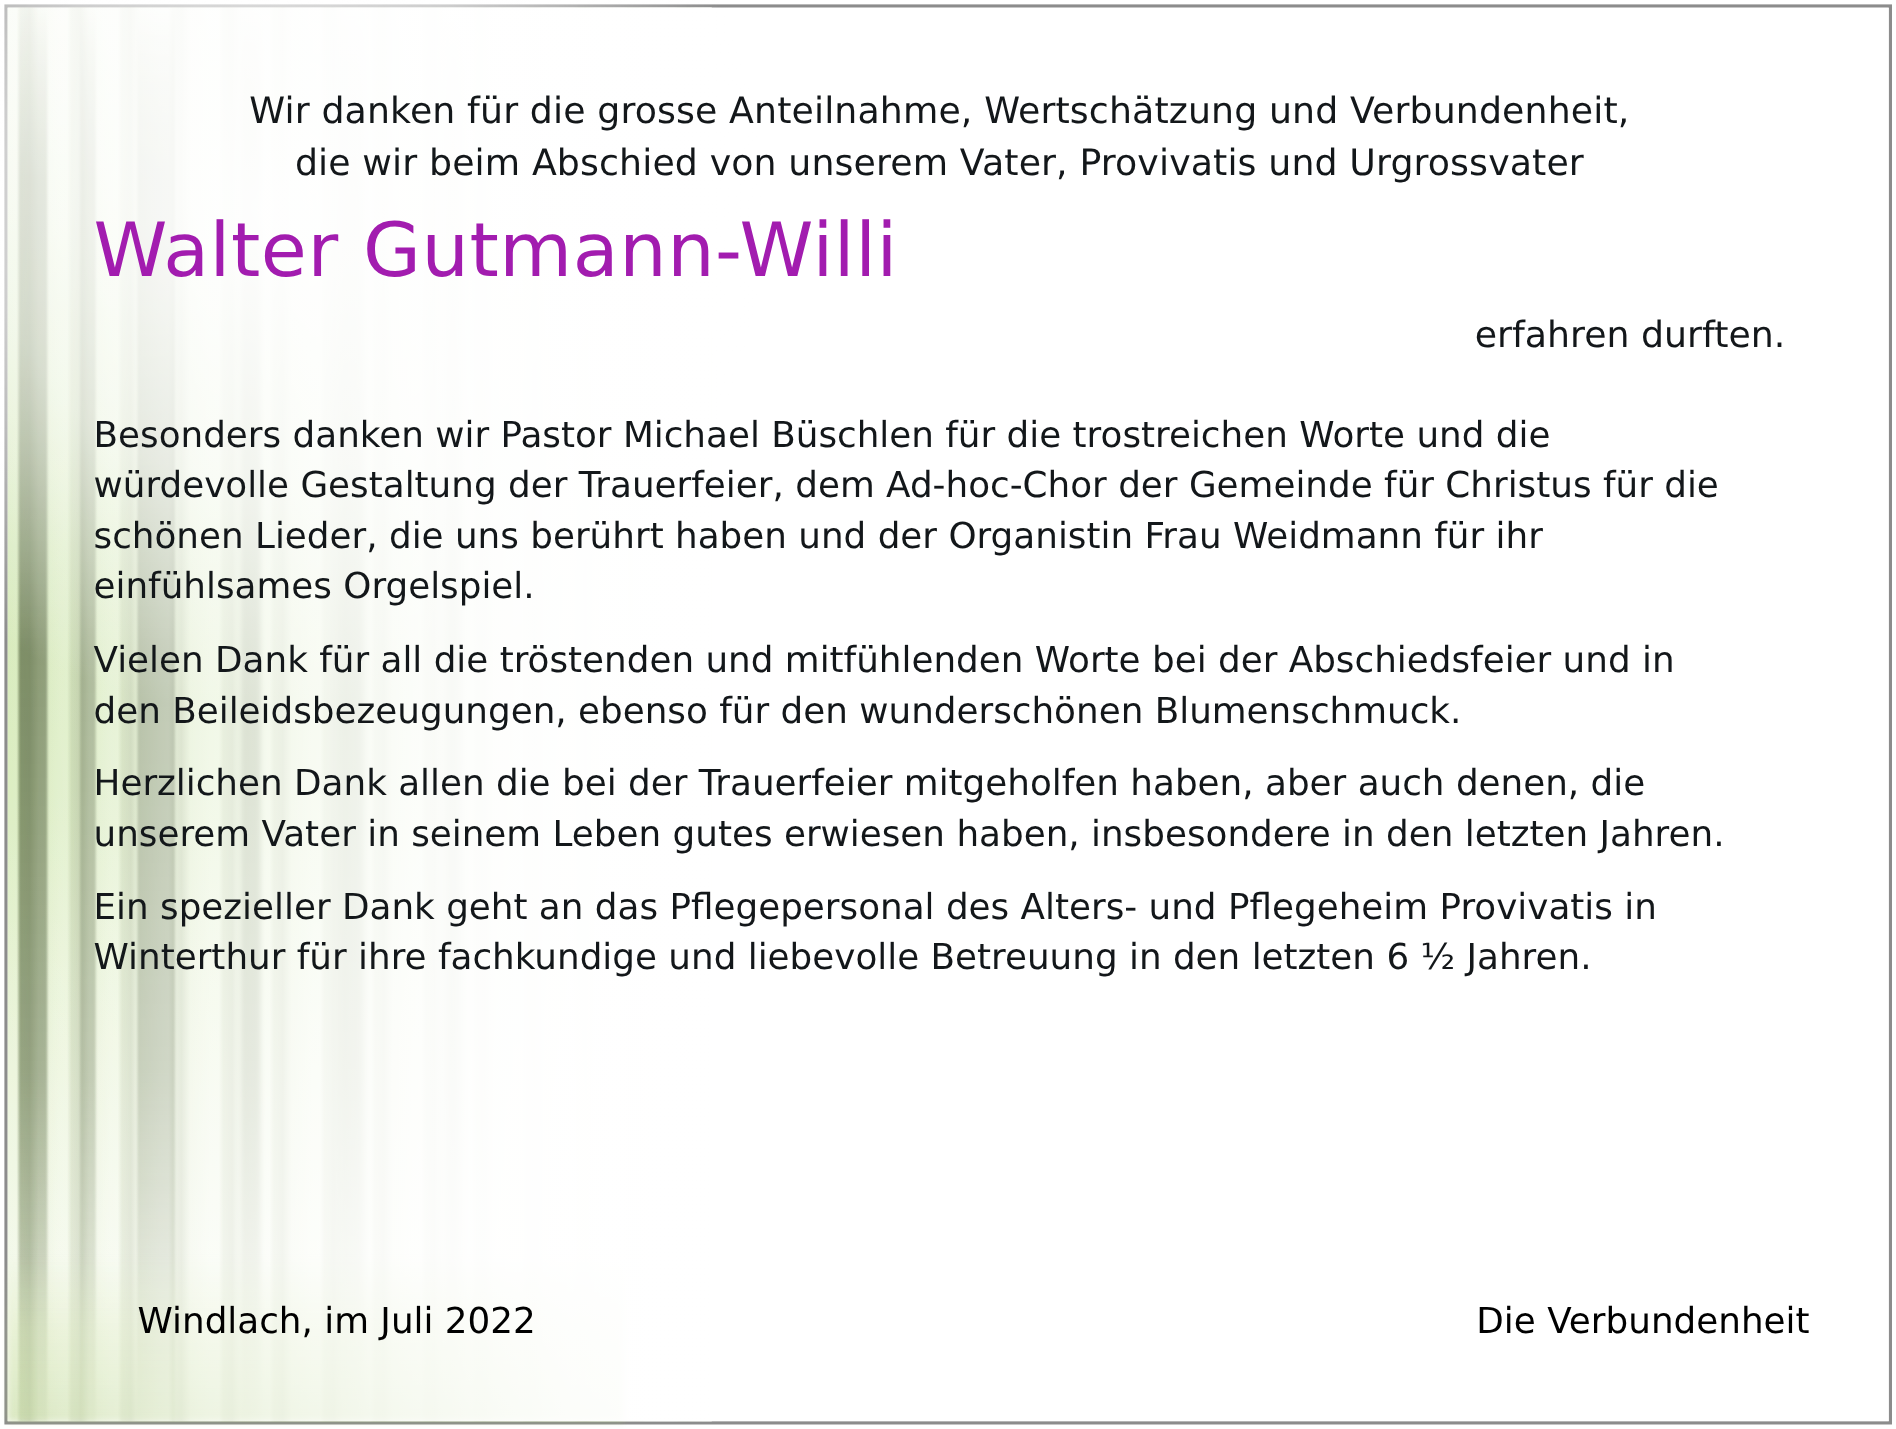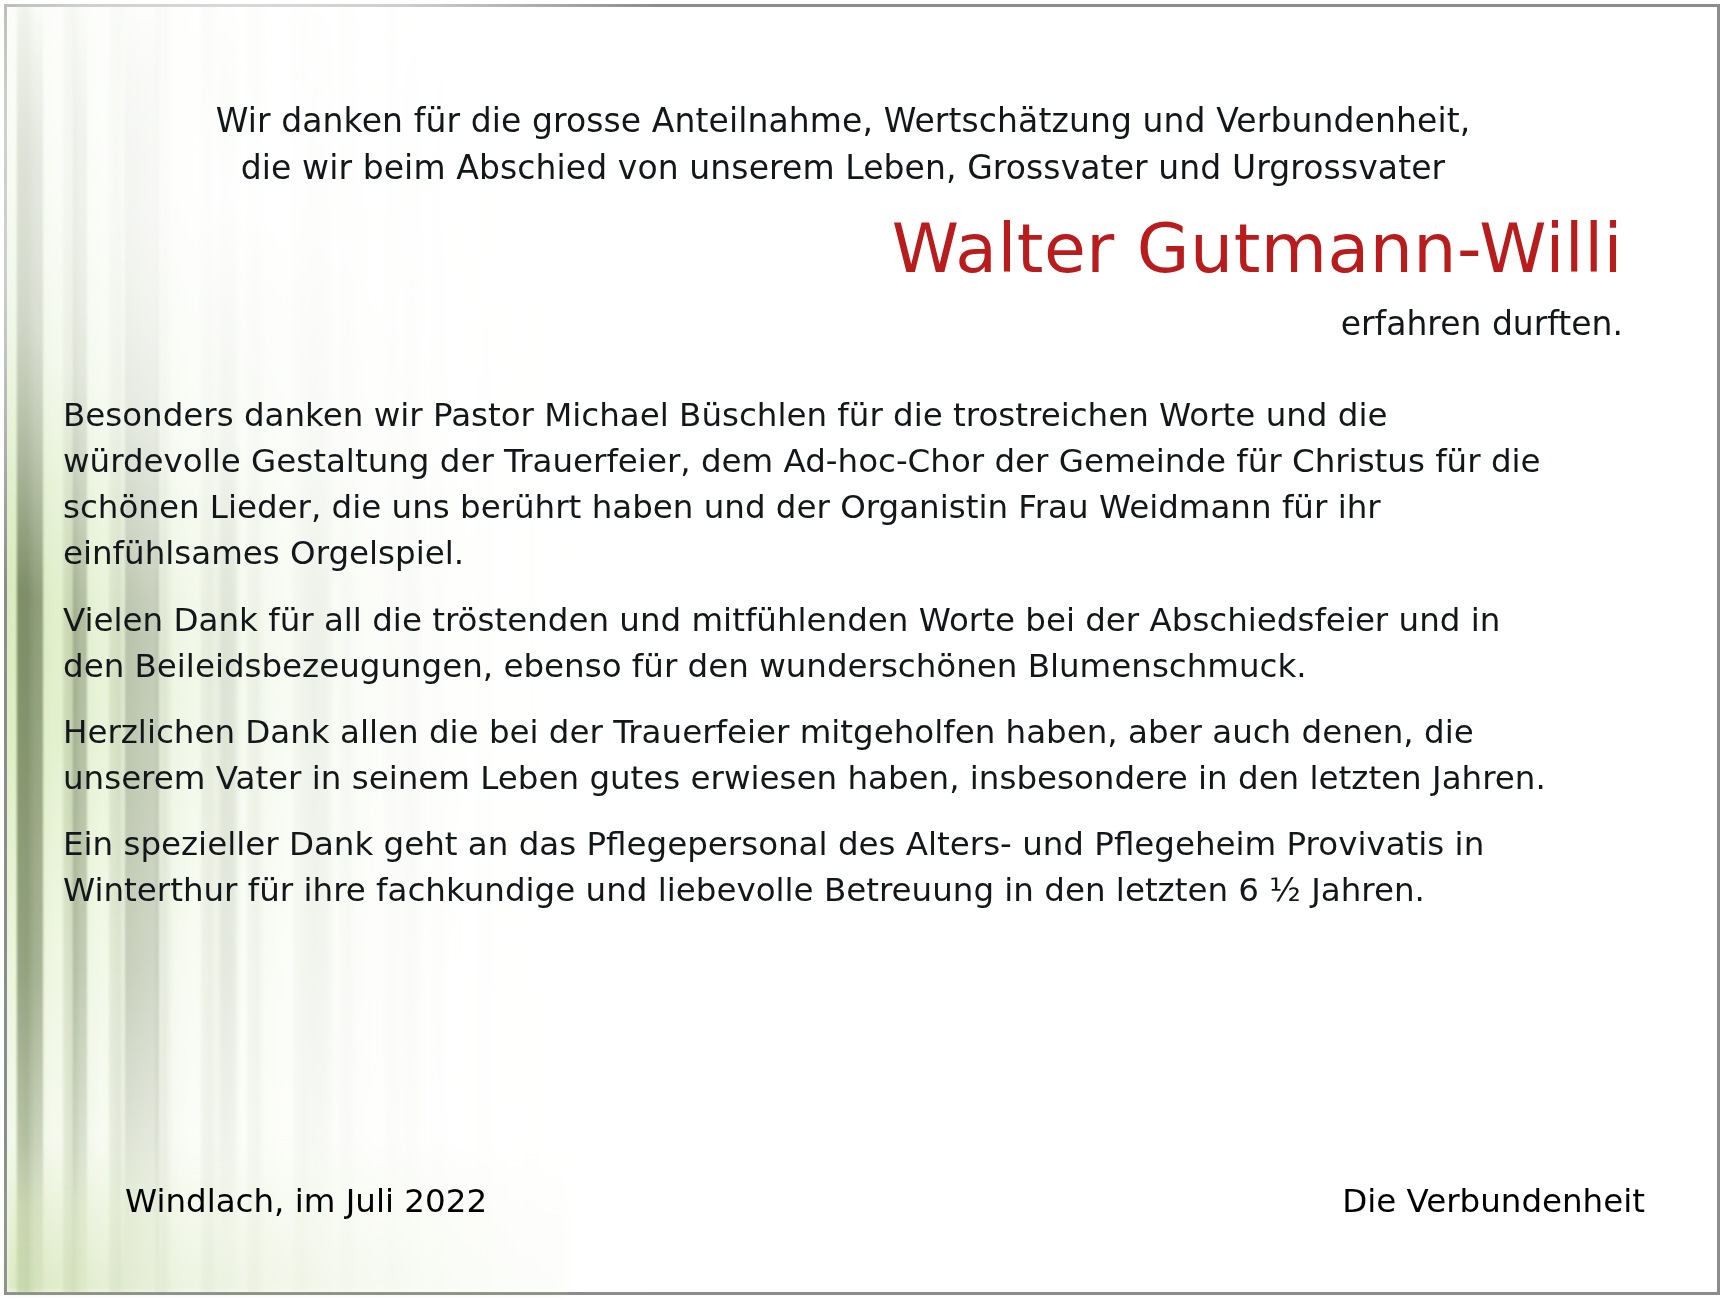--- a/index.html
+++ b/index.html
@@ -107,44 +107,43 @@
   #wash {
     position: absolute;
     left: 0; top: 0; right: 0; bottom: 0;
     background: linear-gradient(to right, rgba(255,255,255,0.10) 0%, rgba(255,255,255,0.55) 10%, rgba(255,255,255,0.92) 30%, rgba(255,255,255,1) 46%);
     pointer-events: none;
   }
 
   #content {
     position: absolute;
     left: 0; top: 0; right: 0; bottom: 0;
-    padding: 72px 68px 0 56px;
+    padding: 72px 68px 0 78px;
     box-sizing: border-box;
     color: #13171a;
-    margin-top: 20px;
   }
 
   .intro {
     text-align: center;
     font-size: 33px;
     line-height: 1.35;
     letter-spacing: 0.1px;
     margin: 0 0 2px 0;
     padding-right: 26px;
   }
 
   .deceased-name {
-    text-align: right;
+    text-align: left;
     font-size: 68px;
     line-height: 1.22;
     font-weight: 400;
     letter-spacing: 0.5px;
     margin: 18px 0 12px 0;
     padding-right: 26px;
-    color: #b91c1c;
+    color: #a21caf;
   }
 
   .intro-close {
     text-align: right;
     font-size: 33px;
     line-height: 1.3;
     margin: 0 0 46px 0;
     padding-right: 26px;
   }
 
@@ -184,21 +183,21 @@
       <div class="trunk t6"></div>
       <div id="grass"></div>
       <div id="glow"></div>
     </div>
 
     <div id="wash"></div>
 
     <div id="content">
 
       <p class="intro">Wir danken für die grosse Anteilnahme, Wertschätzung und Verbundenheit,</p>
-      <p class="intro">die wir beim Abschied von unserem Leben, Grossvater und Urgrossvater</p>
+      <p class="intro">die wir beim Abschied von unserem Vater, Provivatis und Urgrossvater</p>
 
       <h1 class="deceased-name">Walter Gutmann-Willi</h1>
 
       <p class="intro-close">erfahren durften.</p>
 
       <p class="para">Besonders danken wir Pastor Michael Büschlen für die trostreichen Worte und die würdevolle Gestaltung der Trauerfeier, dem Ad-hoc-Chor der Gemeinde für Christus für die schönen Lieder, die uns berührt haben und der Organistin Frau Weidmann für ihr einfühlsames Orgelspiel.</p>
       <p class="para">Vielen Dank für all die tröstenden und mitfühlenden Worte bei der Abschiedsfeier und in den Beileidsbezeugungen, ebenso für den wunderschönen Blumenschmuck.</p>
       <p class="para">Herzlichen Dank allen die bei der Trauerfeier mitgeholfen haben, aber auch denen, die unserem Vater in seinem Leben gutes erwiesen haben, insbesondere in den letzten Jahren.</p>
       <p class="para">Ein spezieller Dank geht an das Pflegepersonal des Alters- und Pflegeheim Provivatis in Winterthur für ihre fachkundige und liebevolle Betreuung in den letzten 6 ½ Jahren.</p>
 

